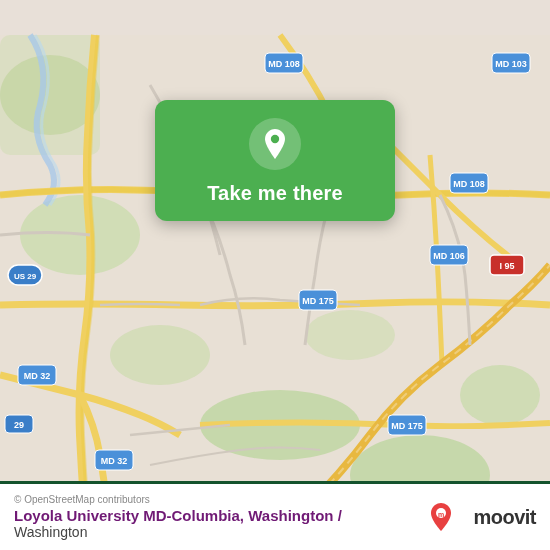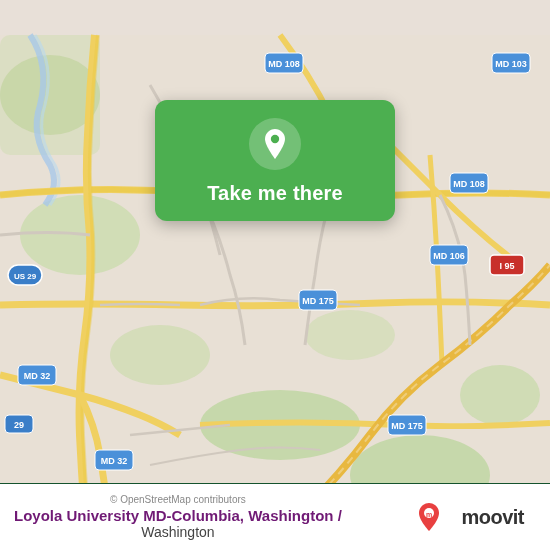--- a/index.html
+++ b/index.html
@@ -63,26 +63,25 @@
       font-weight: 600;
       letter-spacing: 0.2px;
       white-space: nowrap;
     }
 
     
     #bottom-bar {
       position: absolute;
       bottom: 0; left: 0; right: 0;
       background: #fff;
-      padding: 10px 26px 10px 14px;
+      padding: 10px 14px 10px 14px;
       display: flex;
       align-items: center;
       justify-content: space-between;
-      border-top: 1px solid #14532d;
-      text-align: center;
+      border-top: 3px solid #14532d;
     }
 
     #bottom-left {
       display: flex;
       flex-direction: column;
     }
 
     #copyright-text {
       font-size: 10px;
       color: #888;

